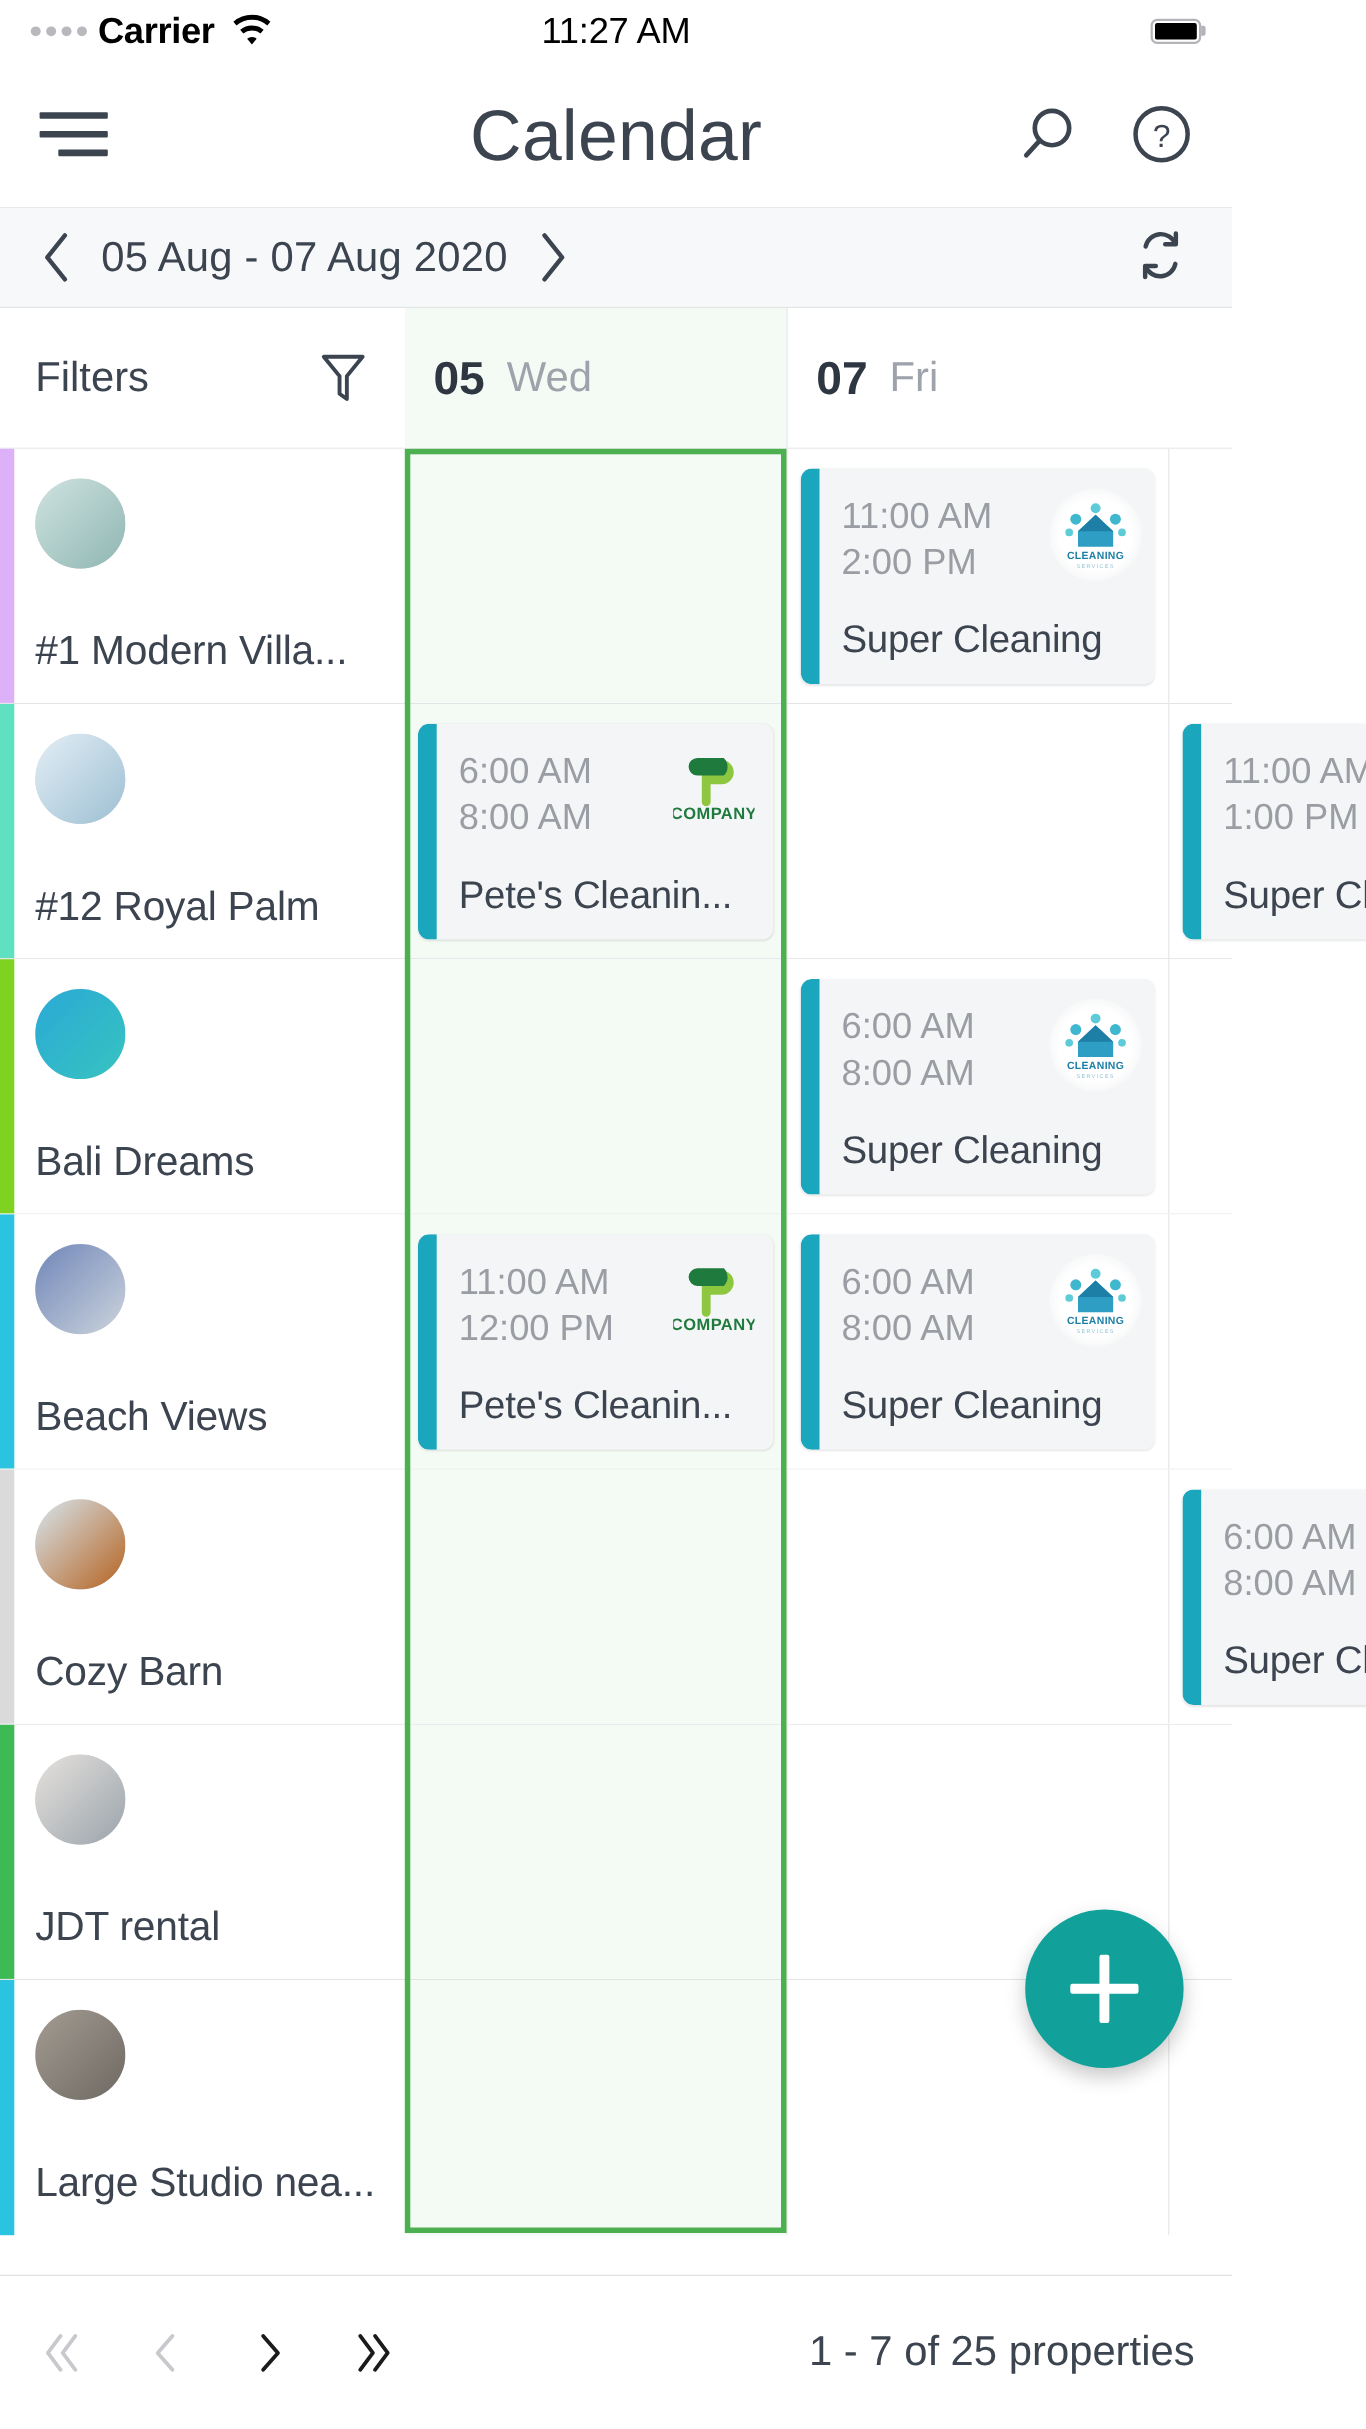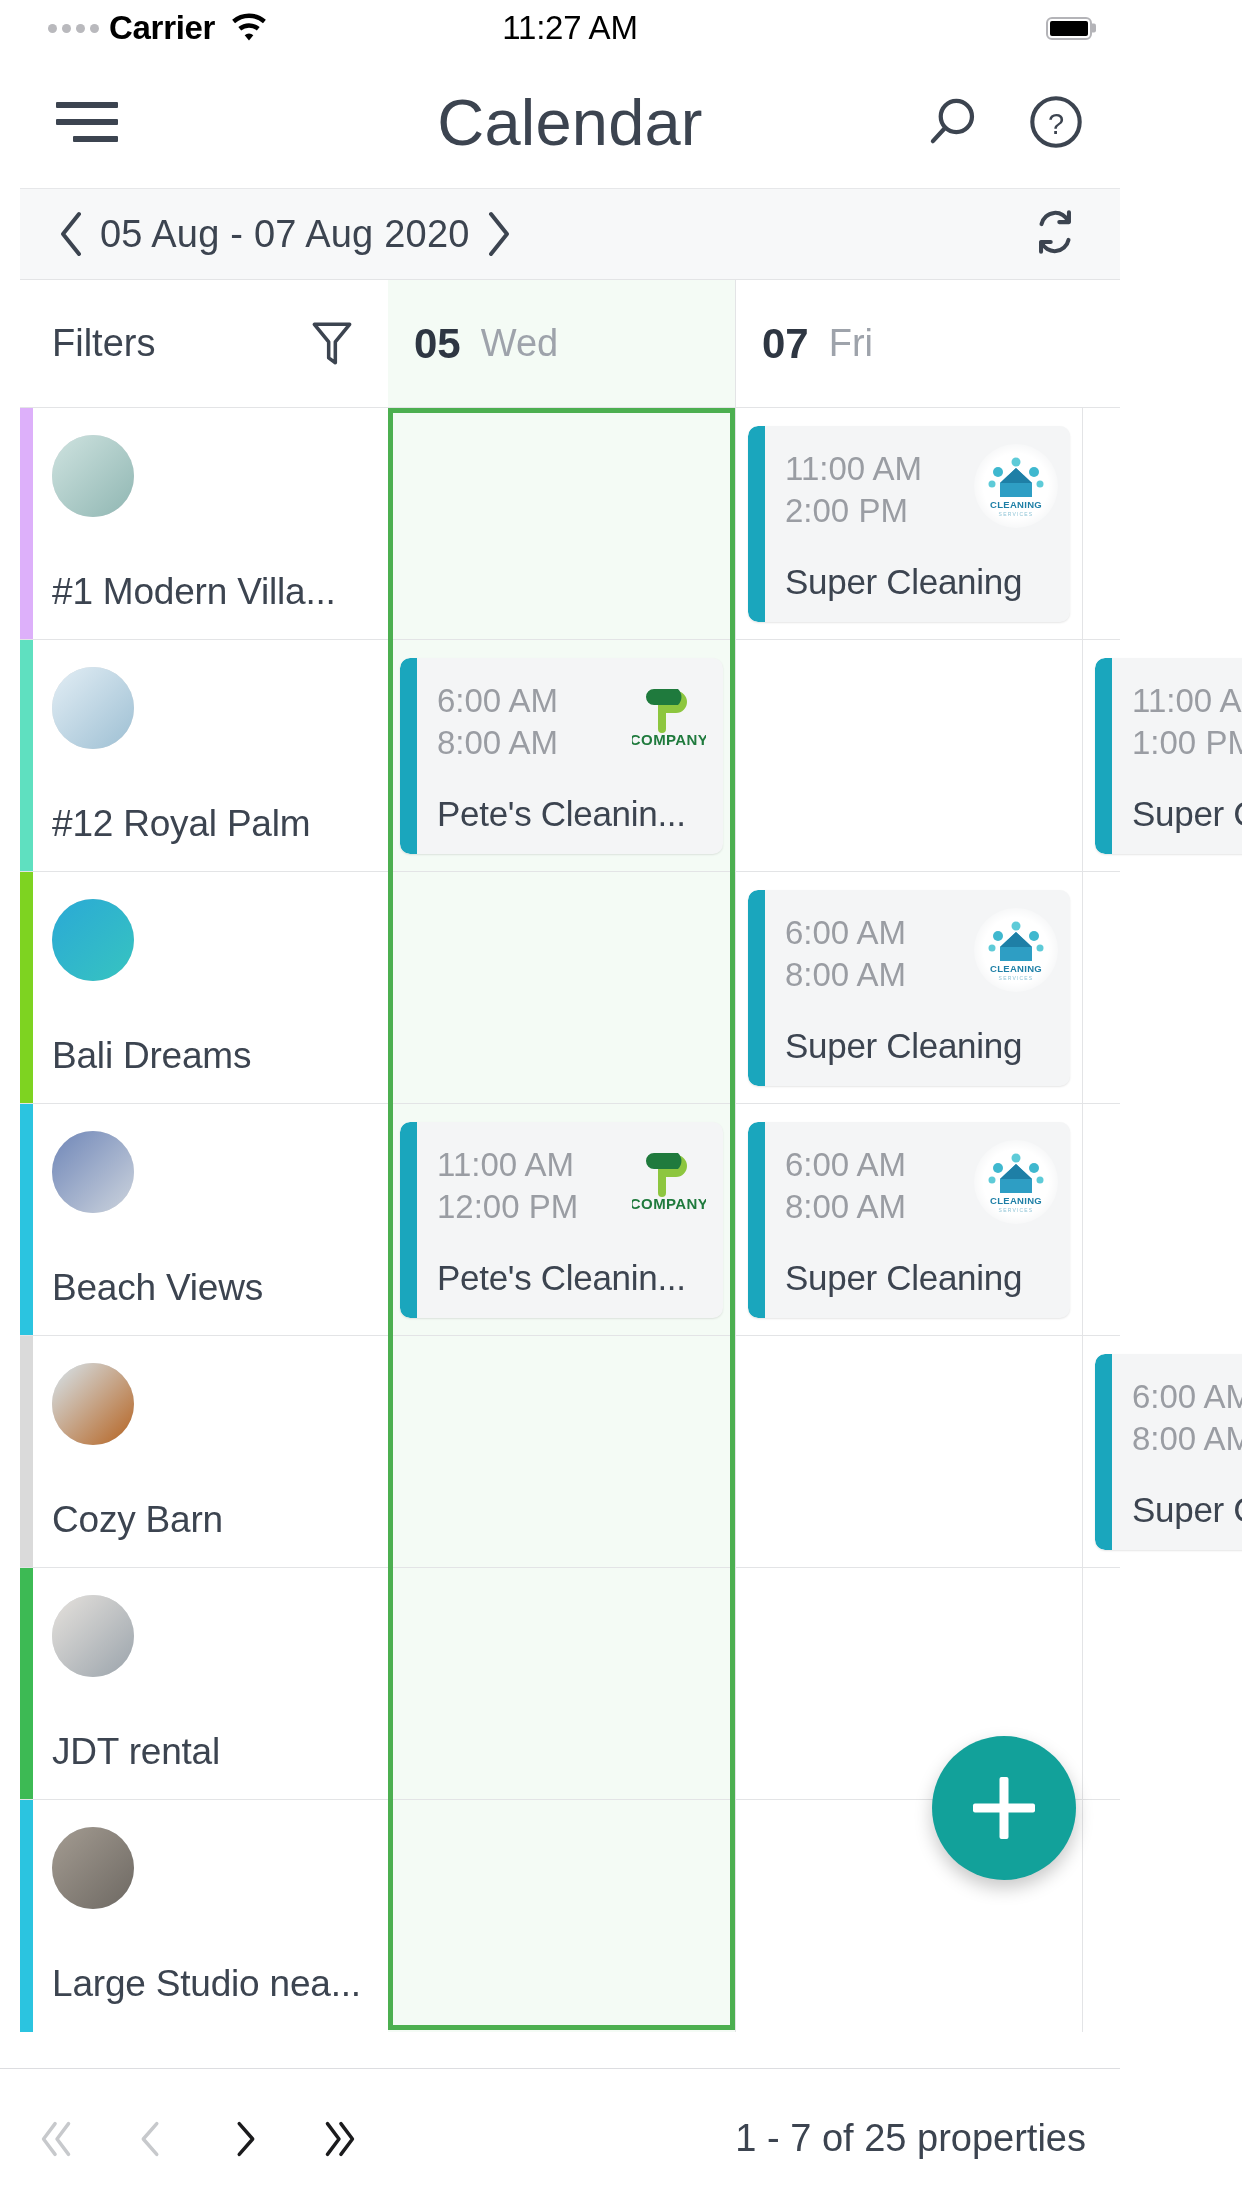--- a/index.html
+++ b/index.html
@@ -2,21 +2,21 @@
 <html><head>
 <meta charset="utf-8">
 <style>
   * { margin:0; padding:0; box-sizing:border-box; }
   html, body {
     width:1242px; height:2208px;
     font-family:"Liberation Sans", sans-serif;
     background:#ffffff;
     overflow:hidden;
   }
-  .phone { position:relative; width:1120px; height:2208px; background:#fff;padding-left:20px; }
+  .phone { position:relative; width:1120px; height:2208px; background:#fff; }
 
   
   .statusbar {
     height:56px; display:flex; align-items:center;
     padding:0 28px; position:relative; background:#fff;
   }
   .sb-left { display:flex; align-items:center; gap:10px; }
   .sb-dots { display:flex; gap:5px; align-items:flex-end; }
   .sb-dots i { width:9px; height:9px; border-radius:50%; background:#b9b9bd; display:block; }
   .sb-carrier { font-size:33px; font-weight:600; color:#000; letter-spacing:-.3px; }
@@ -51,21 +51,21 @@
     font-size:65px; color:#3c4450; font-weight:400; letter-spacing:.2px;
     pointer-events:none;
   }
   .appbar-actions { margin-left:auto; display:flex; align-items:center; gap:46px; z-index:2; }
   .icon-btn { cursor:pointer; display:flex; align-items:center; justify-content:center; }
 
   
   .datebar {
     height:92px; background:#f7f8f9; border-top:1px solid #e6e7e9;
     border-bottom:1px solid #e3e4e6;
-    display:flex; align-items:center; padding:0 30px;
+    display:flex; align-items:center; padding:0 30px;gap:12px;
   }
   .chev { cursor:pointer; display:flex; align-items:center; justify-content:center; width:46px; }
   .date-label {
     font-size:38px; color:#3c4450; font-weight:400; letter-spacing:.2px;
     padding:0 4px; white-space:nowrap;
   }
   .refresh { margin-left:auto; cursor:pointer; padding-right:8px; }
 
   
   .grid-head {

